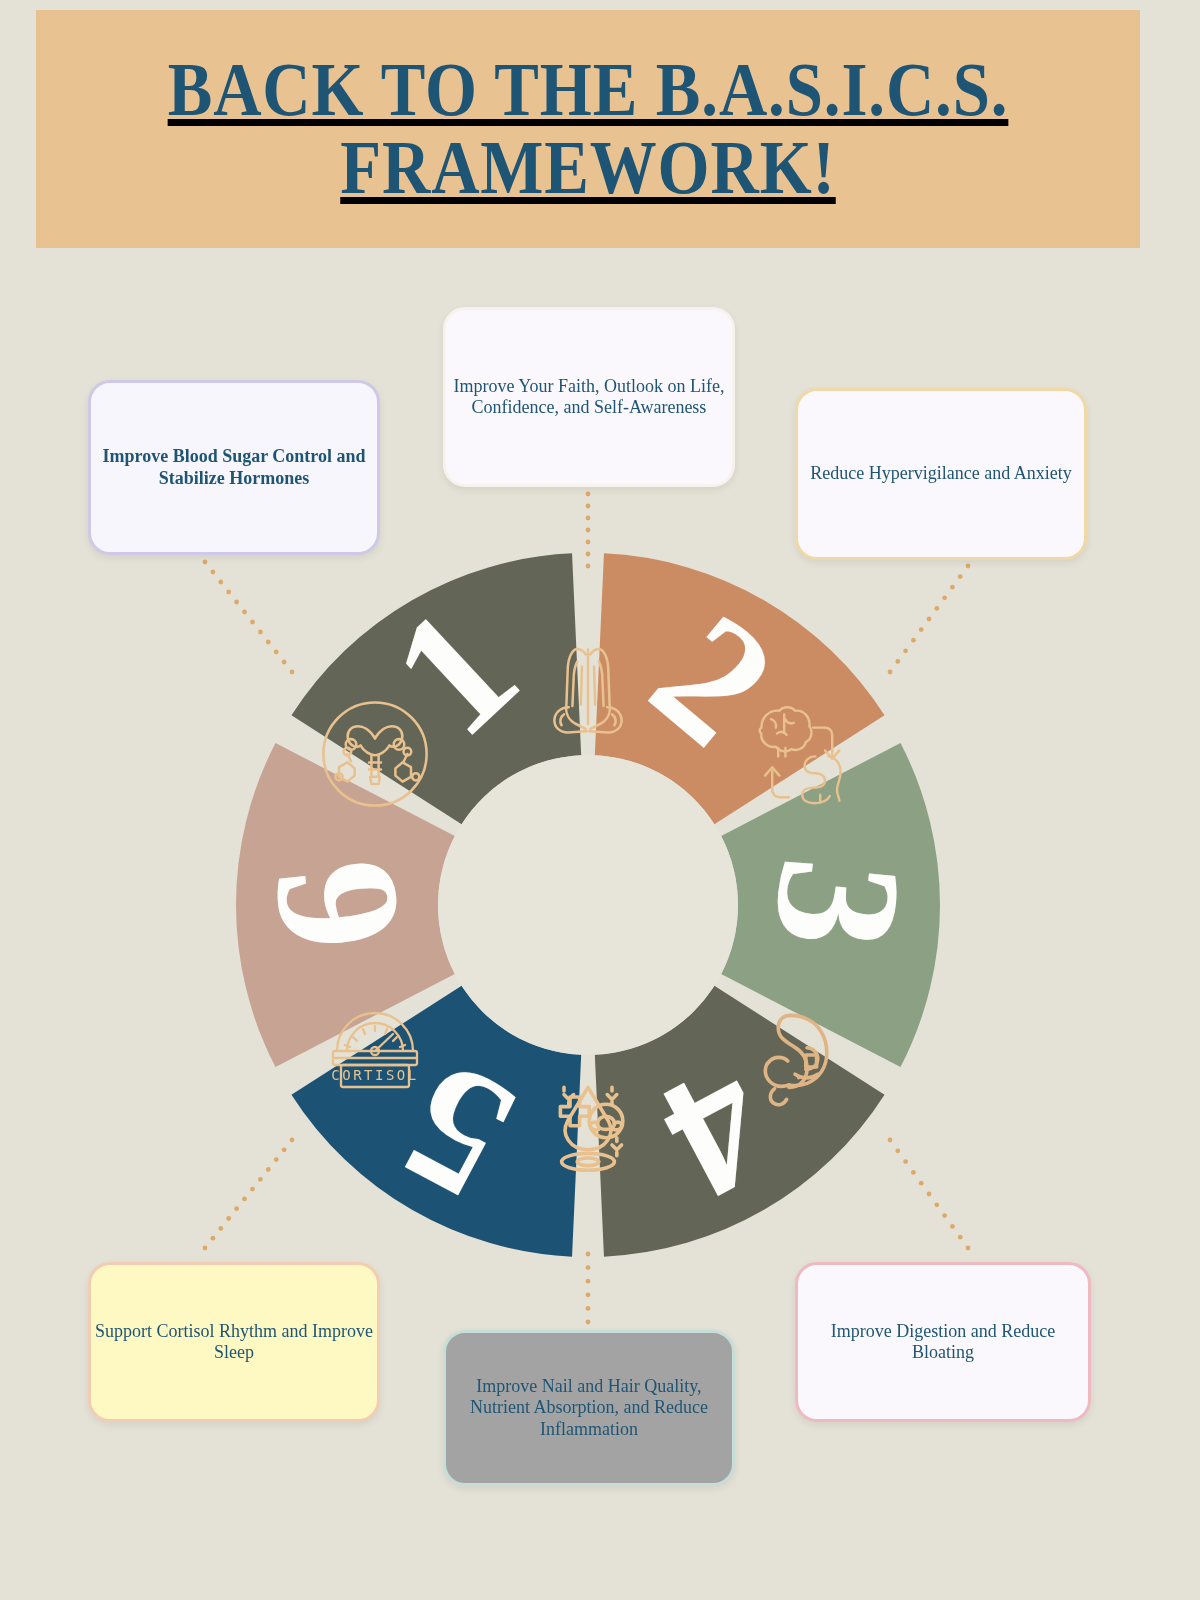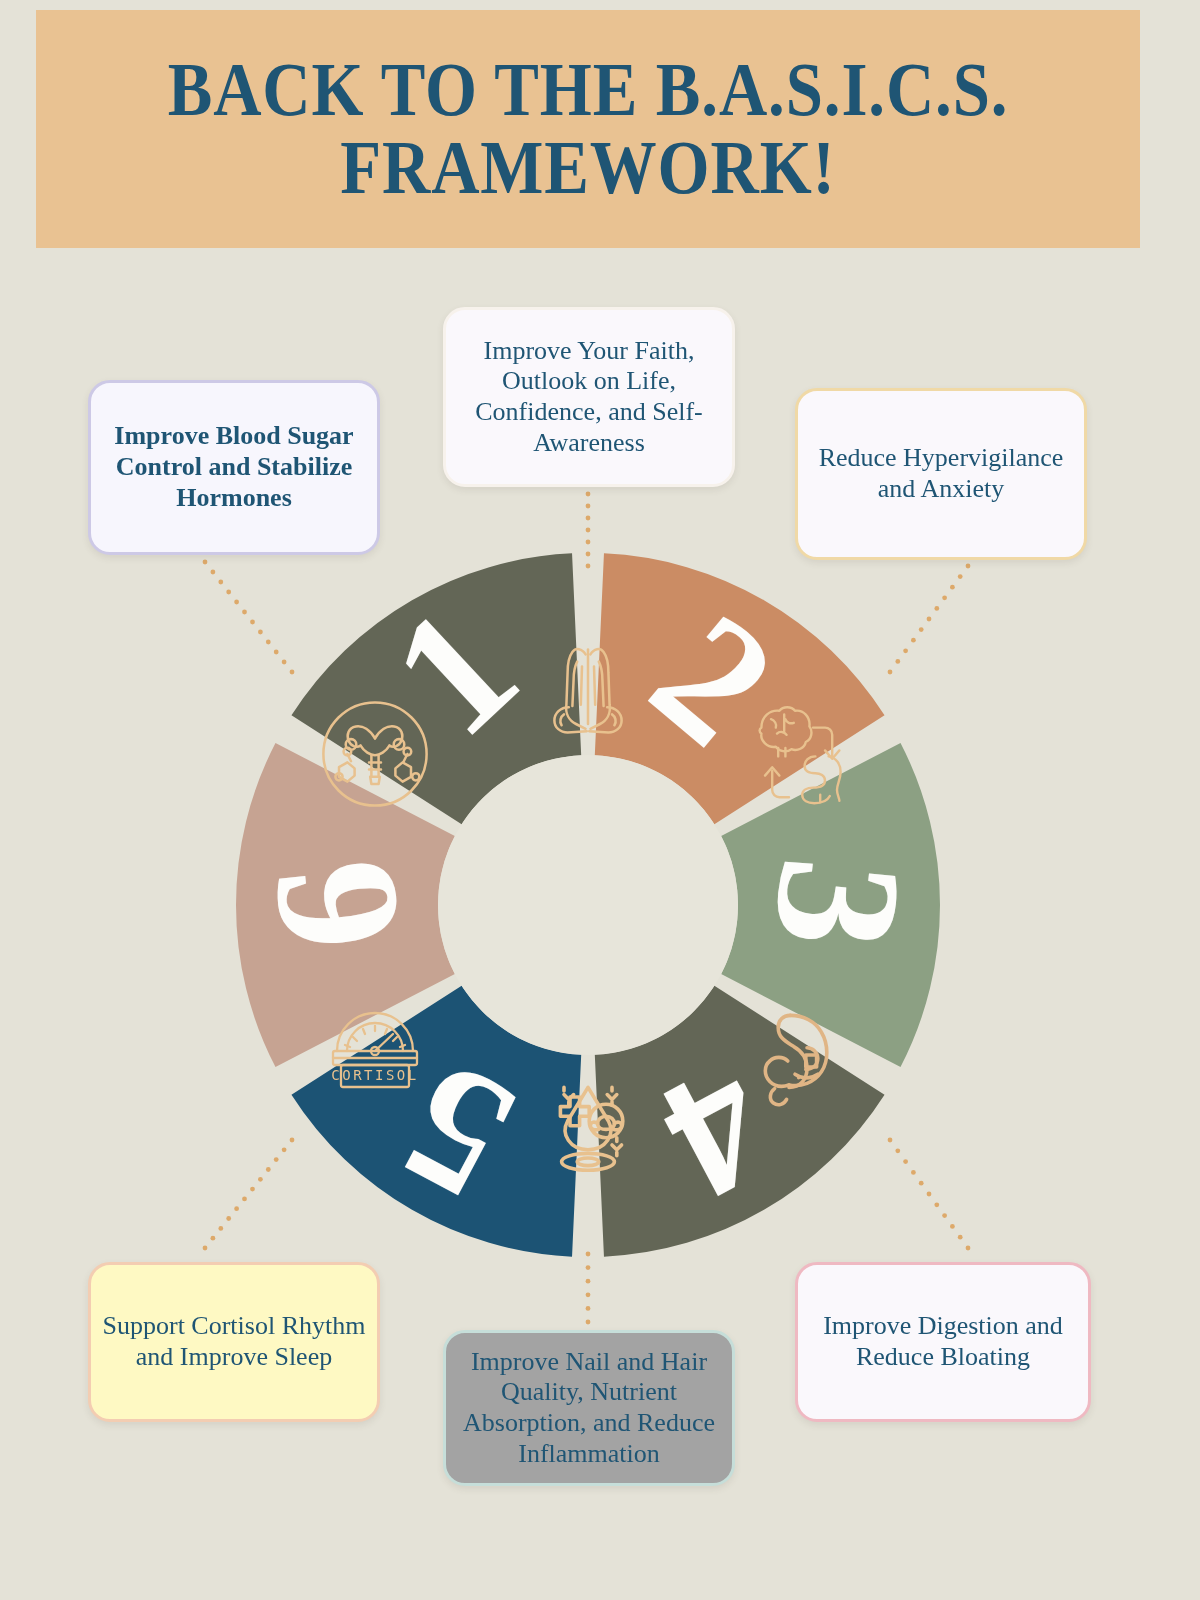--- a/index.html
+++ b/index.html
@@ -7,21 +7,21 @@
     width:1200px;height:1600px;
     background:#e4e2d7;
     font-family:"Liberation Serif", serif;
     overflow:hidden;
     position:relative;
   }
   
   .title-band{
     position:absolute;left:36px;top:10px;width:1104px;height:238px;
     background:#e9c292;
-    display:flex;align-items:center;justify-content:center;
+    display:flex;align-items:center;justify-content:center;text-decoration:underline;
   }
   .title-text{
     color:#1f5574;
     font-family:"Liberation Serif", serif;
     font-weight:700;
     font-size:76px;
     line-height:1.02;
     letter-spacing:1px;
     text-align:center;
     transform:scaleX(0.88);
@@ -57,21 +57,21 @@
 
   
   .card{
     position:absolute;
     background:#f9f8fd;
     border-radius:22px;
     display:flex;align-items:center;justify-content:center;
     text-align:center;
     color:#1f5574;
     font-family:"Liberation Serif", serif;
-    font-size:26px;
+    font-size:18px;
     line-height:1.18;
     padding:14px 2px;
     box-sizing:border-box;
     box-shadow:0 3px 7px rgba(80,70,60,.10);
   }
   .card .ctxt{display:block;width:100%;}
 
   .c1{left:88px;  top:380px;  width:292px; height:175px; border:3px solid #cdc9e6; background:#f7f6fd;font-weight:bold;}
   .c2{left:443px; top:307px;  width:292px; height:180px; border:3px solid #f7f2ec; background:#faf8fc;}
   .c3{left:795px; top:388px;  width:292px; height:172px; border:3px solid #f0d9a6; background:#faf8fc;justify-content:center;}

